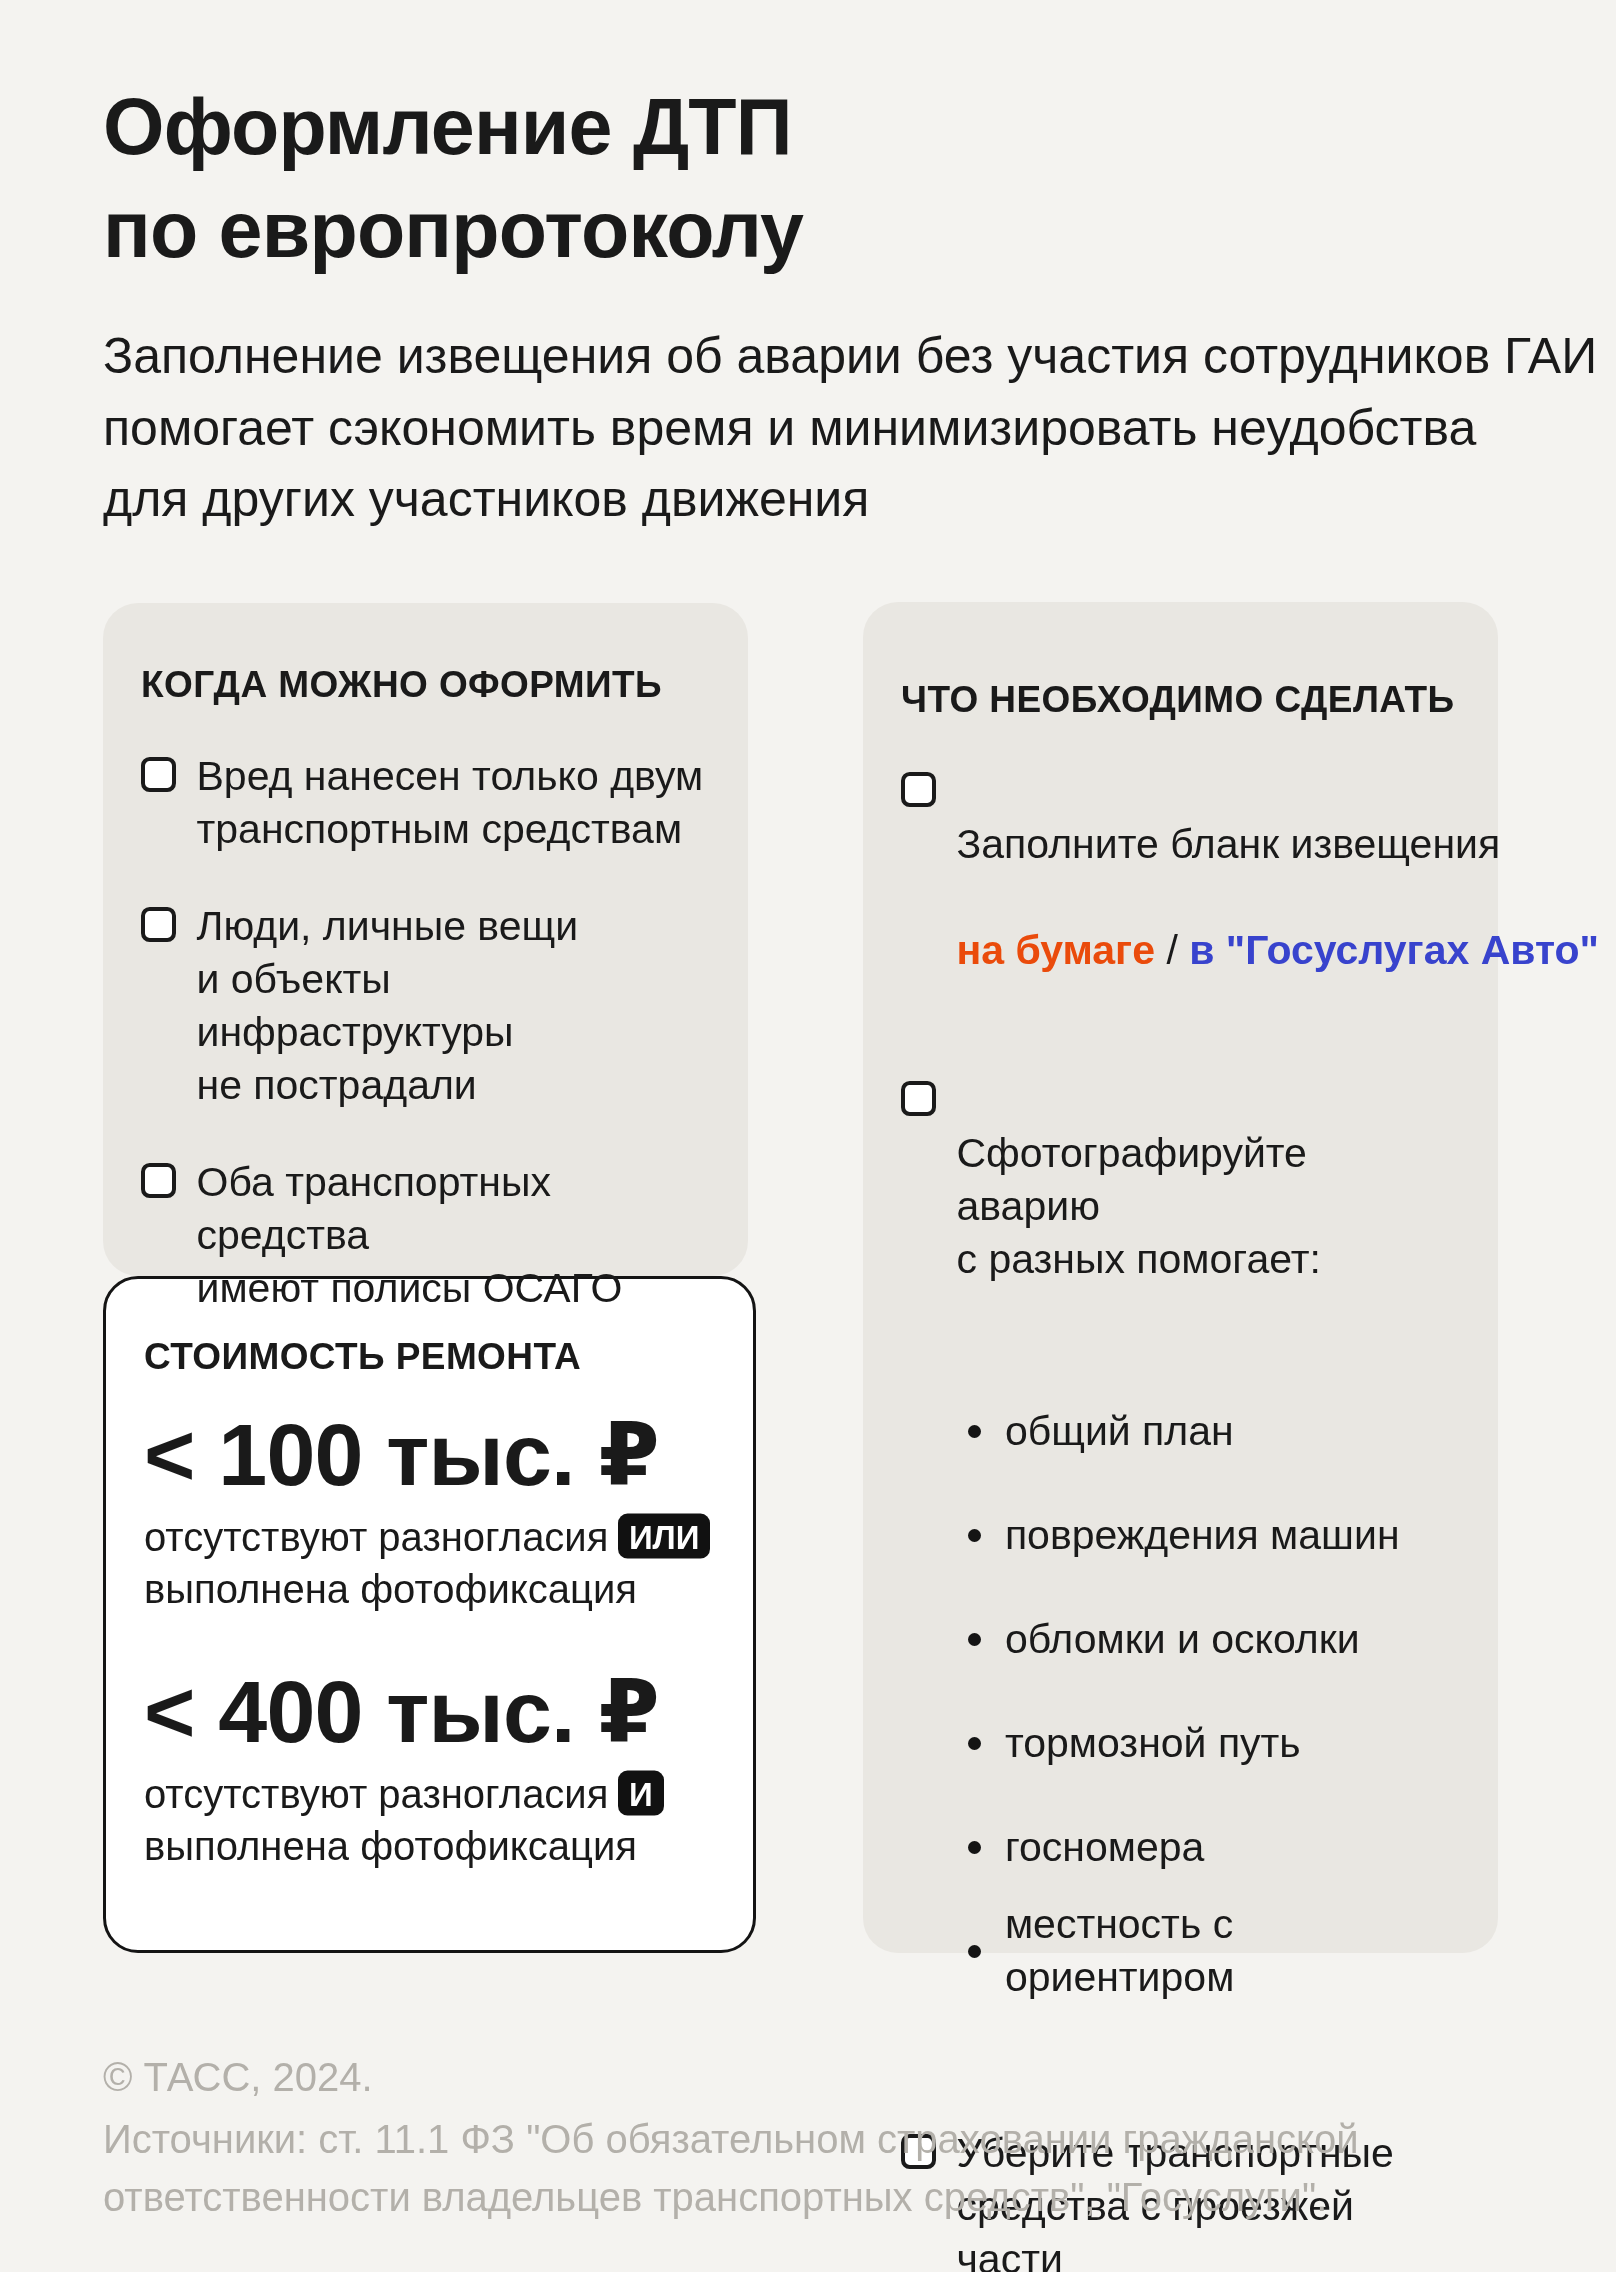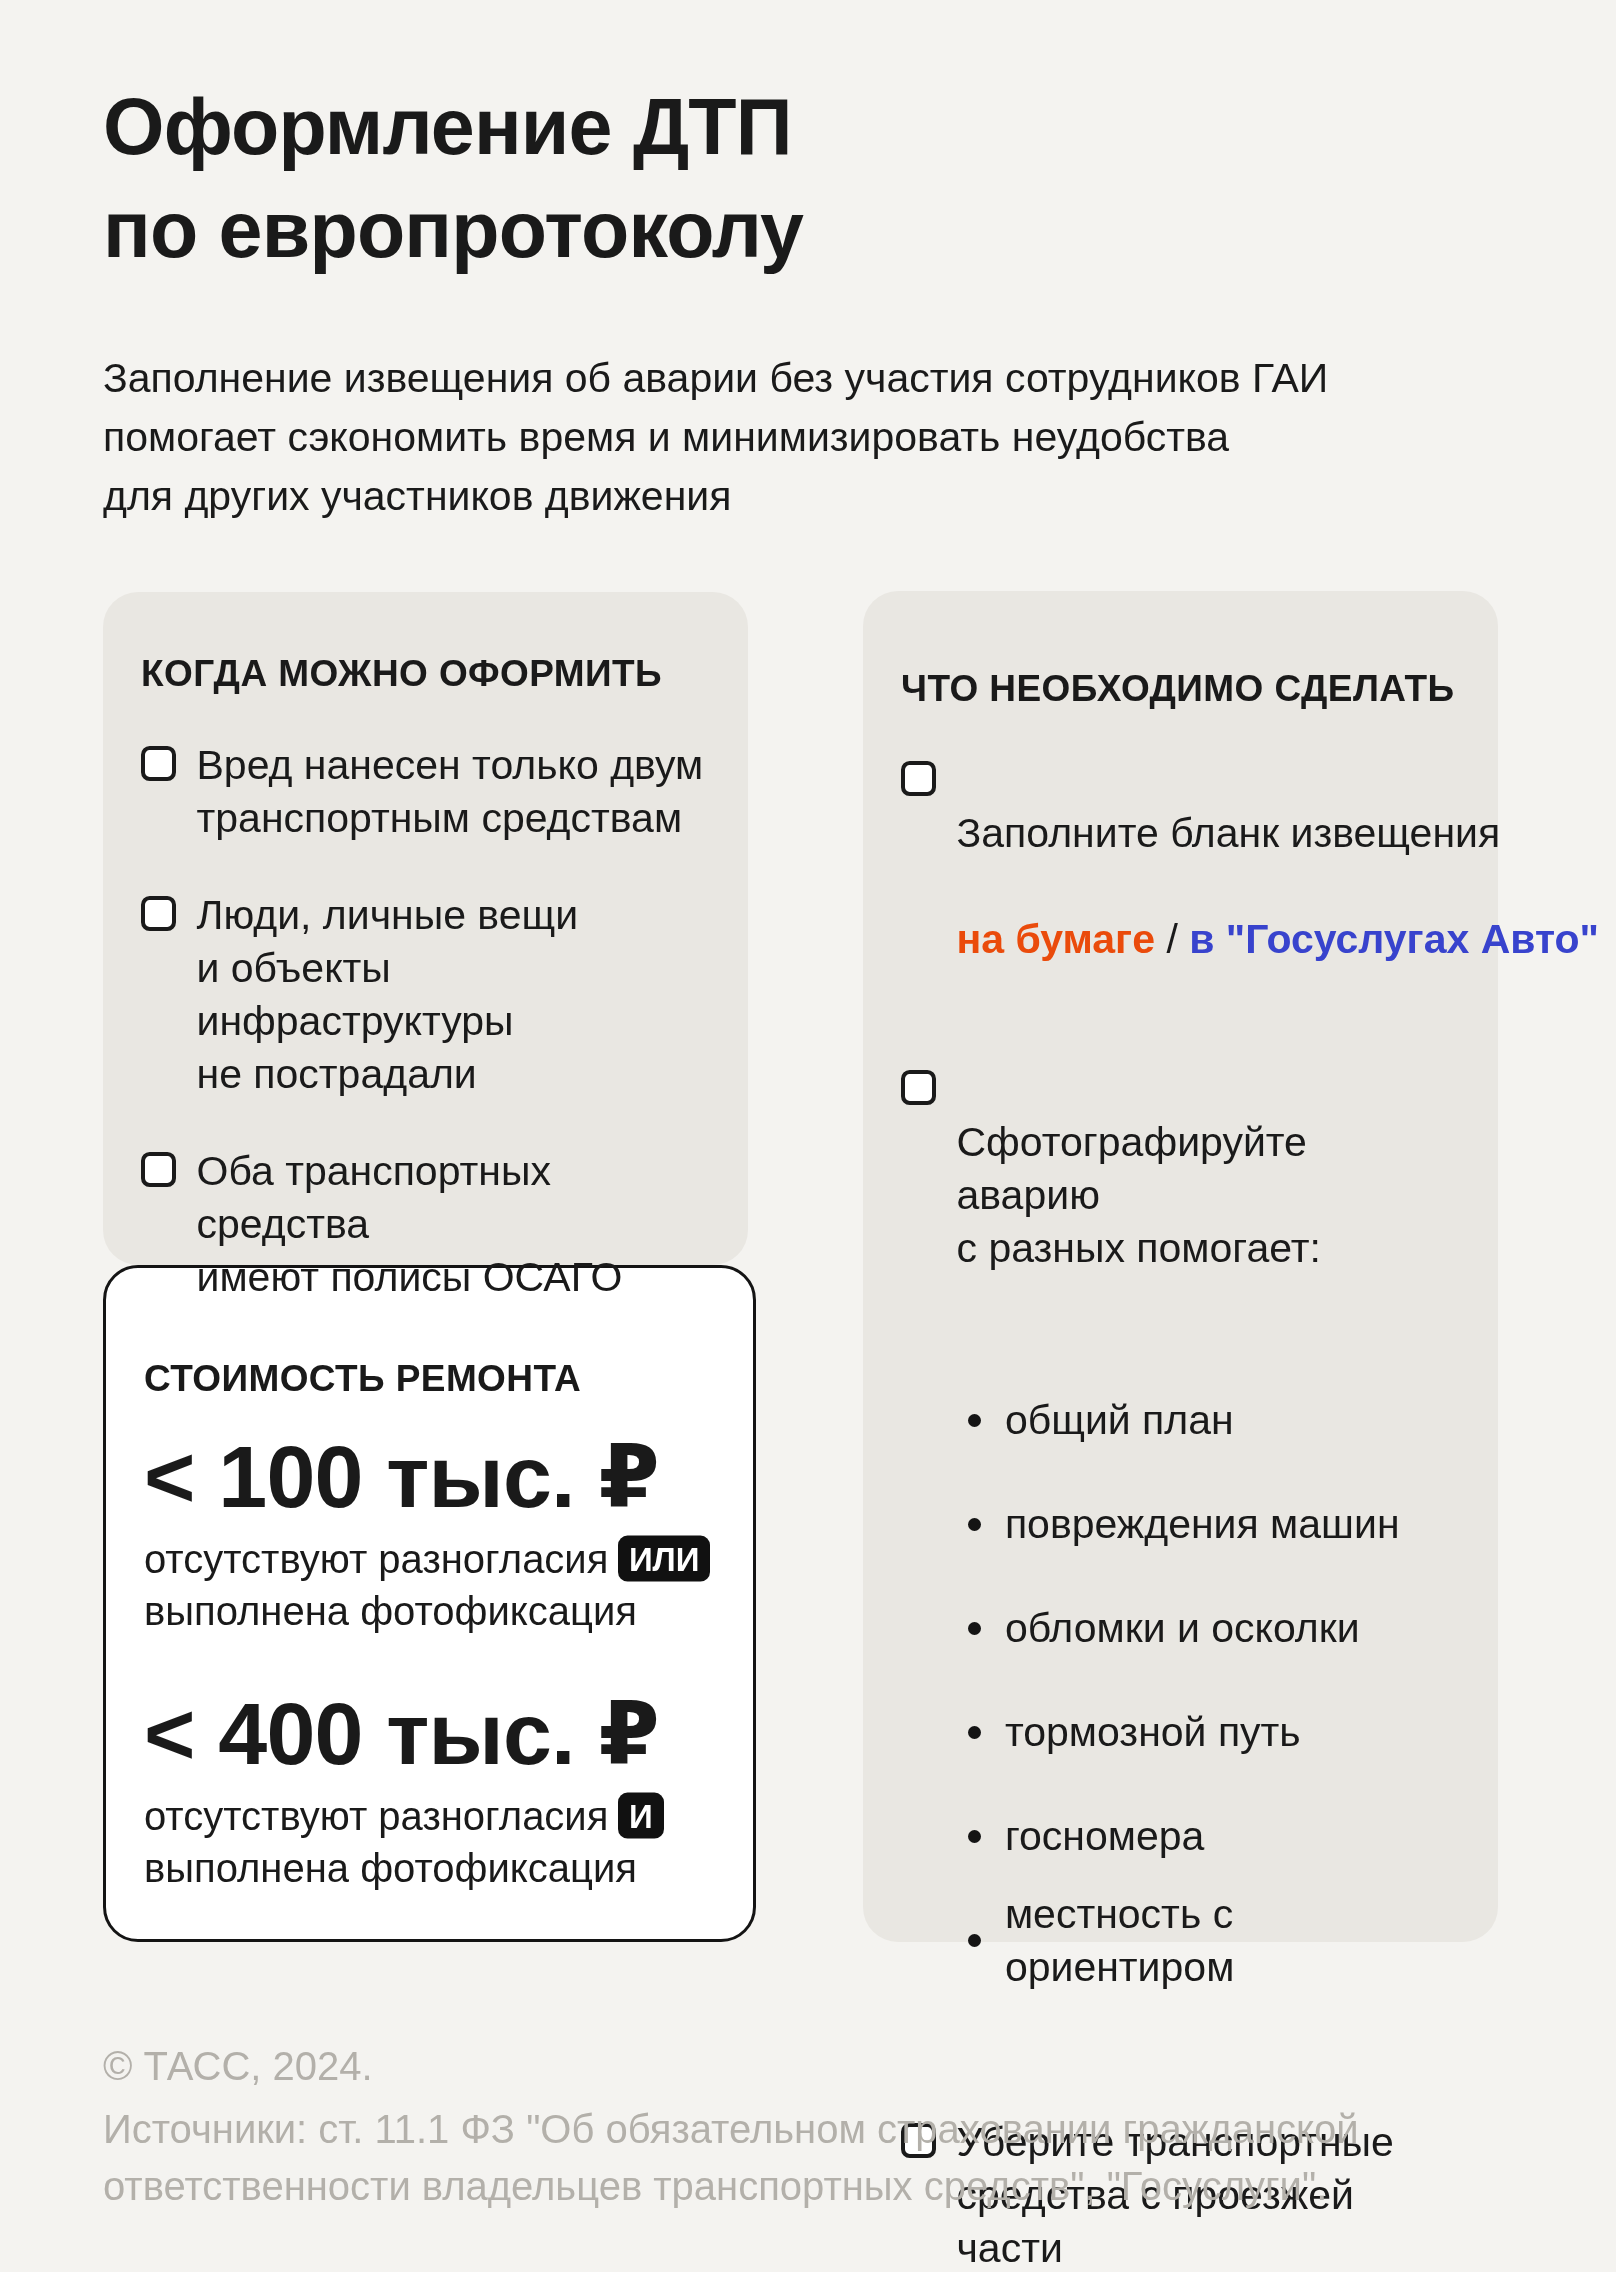--- a/index.html
+++ b/index.html
@@ -10,21 +10,21 @@
     font-family:"Liberation Sans","DejaVu Sans",sans-serif;
     color:var(--text,#1a1a1a);
   }
   .page { width:1616px; height:2273px; padding:76px 0 0 103px; overflow:hidden; }
 
   .title {
     font-size:79px; line-height:1.3; font-weight:700;
     letter-spacing:-0.8px; white-space:pre-line;
   }
   .subtitle {
-    margin-top:68px; font-size:41px; line-height:1.43; white-space:pre-line;
+    margin-top:40px; font-size:50px; line-height:1.43; white-space:pre-line;
   }
 
   .columns { display:flex; align-items:flex-end; margin-top:66px; }
   .col-left { width:645px; margin-right:115px; flex:none; }
   .col-right { width:635px; flex:none; }
 
   .card-gray { background:var(--card-bg,#e9e7e2); border-radius:35px; }
   .card-when { height:673px; padding:60px 38px 0; }
   .card-todo { height:1351px; padding:76px 38px 0; }
 
@@ -43,21 +43,21 @@
   .orange { color:var(--orange,#ea4b0b); }
   .blue { color:var(--blue,#3843cd); }
 
   .bullets { margin-top:14px; padding-left:11px; }
   .bullet-row { display:flex; align-items:center; height:51px; font-size:41px; }
   .dot { flex:none; width:13.4px; height:13.4px; border-radius:50%; background:#141414; margin-right:24px; }
 
   .card-white {
     width:653px; height:677px; background:#ffffff;
     border:3.2px solid #141414; border-radius:35px;
-    padding:89px 38px 0;
+    padding:56px 38px 0;
   }
   .tier { margin-top:31px; }
   .tier + .tier { margin-top:51px; }
   .amount { font-size:88px; line-height:1.05; font-weight:700; letter-spacing:-0.8px; }
   .cond { margin-top:9.5px; font-size:40px; line-height:52px; }
   .badge {
     display:inline-block; background:var(--badge-bg,#111111); color:#ffffff;
     font-weight:700; font-size:33px; line-height:1;
     padding:7px 11px 5.5px; border-radius:9.5px; margin-left:9.5px;
     transform:translateY(-2.4px);

